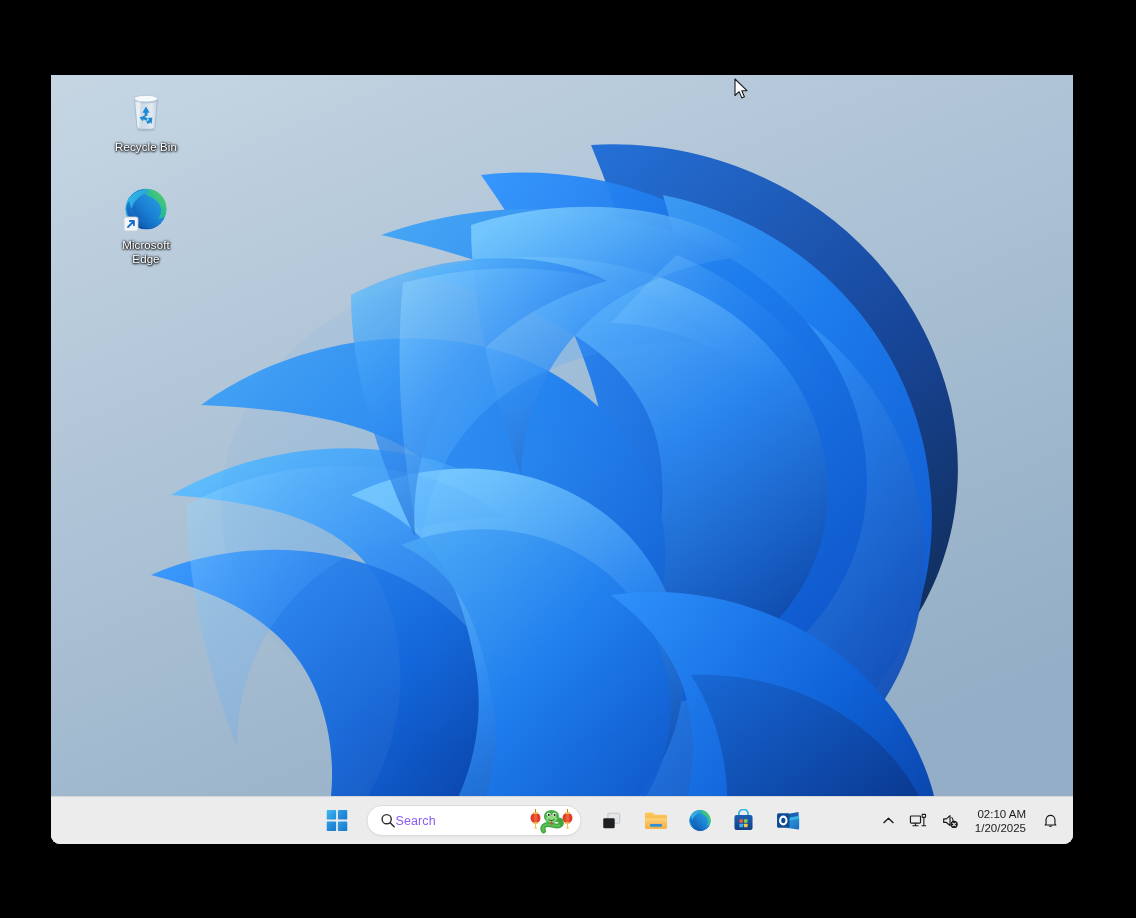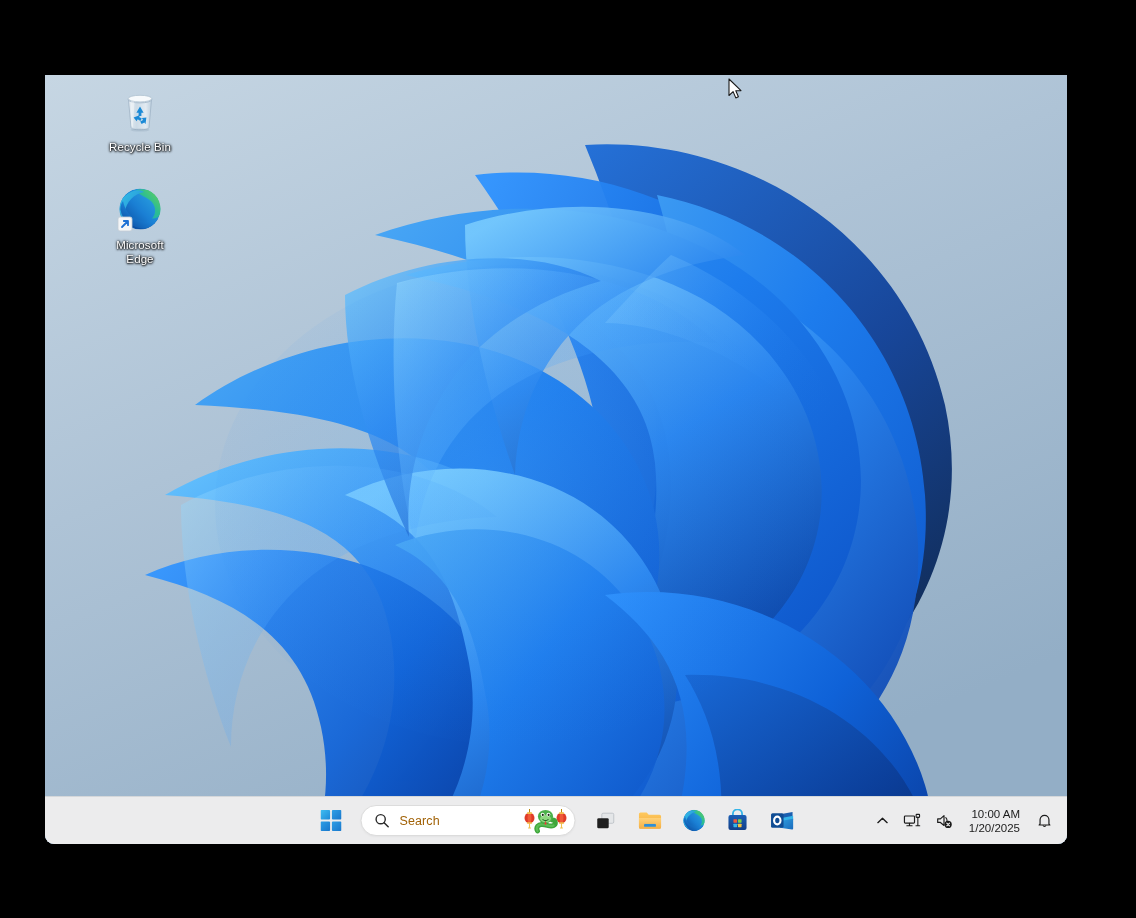--- a/index.html
+++ b/index.html
@@ -6,21 +6,21 @@
   html, body {
     width:1136px; height:918px;
     background:#000;
     font-family:"Liberation Sans", sans-serif;
     overflow:hidden;
   }
 
   
   #screen {
     position:absolute;
-    left:45px; top:75px;
+    left:51px; top:75px;
     width:1022px; height:769px;
     border-radius:0 0 9px 9px;
     overflow:hidden;
     background:#a8c0d6;
   }
 
   
   #wallpaper {
     position:absolute; inset:0;
     background:
@@ -99,22 +99,21 @@
     border-radius:16px;
     display:flex;
     align-items:center;
     padding:0 6px 0 13px;
     margin:0 6px;
     box-shadow:0 1px 2px rgba(0,0,0,.04);
     cursor:text;
   }
   #search-text {
     font-size:12.5px;
-    color:#a16207;
-    margin-left:10px;
+    color:#8b5cf6;
     flex:1;
     letter-spacing:.1px;
   }
 
   
   #tb-right {
     position:absolute;
     right:8px;
     display:flex;
     align-items:center;
@@ -487,21 +486,21 @@
       <div class="tray-btn" title="Volume muted">
         <svg width="18" height="18" viewBox="0 0 20 20">
           <path d="M3,7.6 h3 L10,4 v11 L6,11.6 H3 Z" fill="none" stroke="#1b1b1b" stroke-width="1.3" stroke-linejoin="round"></path>
           <path d="M12,6.3 a4.4,4.4 0 0 1 0,6.4" fill="none" stroke="#1b1b1b" stroke-width="1.2" stroke-linecap="round"></path>
           <circle cx="14.6" cy="13.8" r="4" fill="#1b1b1b"></circle>
           <path d="M13.1,12.3 l3,3 M16.1,12.3 l-3,3" stroke="#ffffff" stroke-width="1.2" stroke-linecap="round"></path>
         </svg>
       </div>
 
       <div id="clock">
-        <div>10:00 AM</div>
+        <div>02:10 AM</div>
         <div>1/20/2025</div>
       </div>
 
       <div class="tray-btn" title="Notifications">
         <svg width="17" height="17" viewBox="0 0 18 18">
           <path d="M4.3,12.6 v-4.4 a4.7,4.7 0 0 1 9.4,0 v4.4 l1,1.2 h-11.4 Z" fill="none" stroke="#1b1b1b" stroke-width="1.25" stroke-linejoin="round"></path>
           <path d="M7.4,14.2 a1.7,1.7 0 0 0 3.2,0" fill="none" stroke="#1b1b1b" stroke-width="1.1"></path>
         </svg>
       </div>
 

